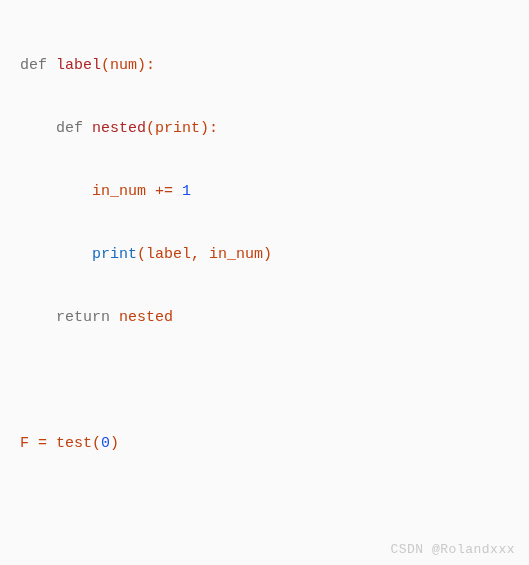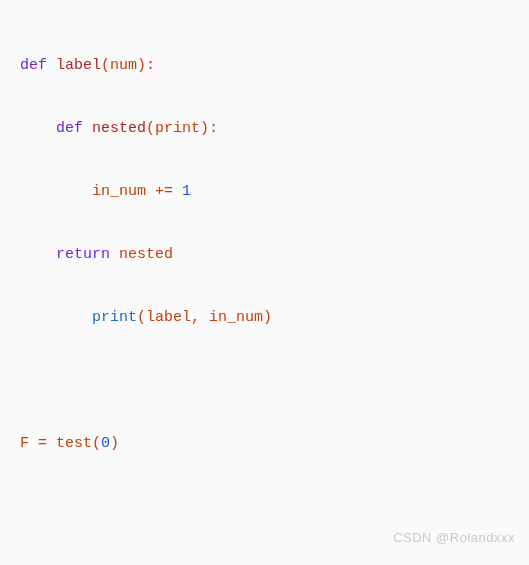--- a/index.html
+++ b/index.html
@@ -11,45 +11,45 @@
     font-size: 15px;
     padding: 18px 20px;
     position: relative;
     color: #333;
   }
   .code-block {
     line-height: 2.1;
     white-space: pre;
   }
   .line { display: block; }
-  .kw { color: #6d28d9; text-align: center; }
+  .kw { color: #737373; text-align: center; }
   .fn { color: #b02424; }
   .call { color: #176bc1; }
   .num { color: #1750eb; }
   .txt { color: #c2410c; }
   .watermark {
     position: absolute;
     right: 14px;
-    bottom: 20px;
+    bottom: 8px;
     color: #c9c9c9;
-    font-family: Liberation Sans, sans-serif;
+    font-family: Liberation Mono, monospace;
     font-size: 13px;
     letter-spacing: 0.5px;
     pointer-events: none;
   }
 </style>
 </head>
 <body>
 
 <div class="code-block">
 <span class="line"><span class="kw">def</span> <span class="fn">label</span><span class="txt">(num):</span></span>
 <span class="line"><span class="txt">    </span><span class="kw">def</span> <span class="fn">nested</span><span class="txt">(print):</span></span>
 <span class="line"><span class="txt">        in_num += </span><span class="num">1</span></span>
+<span class="line"><span class="txt">        </span><span class="call">print</span><span class="txt">(label, in_num)</span></span>
 <span class="line"><span class="txt">    </span><span class="kw">return</span><span class="txt"> nested</span></span>
-<span class="line"><span class="txt">        </span><span class="call">print</span><span class="txt">(label, in_num)</span></span>
 <span class="line"> </span>
 <span class="line"><span class="txt">F = test(</span><span class="num">0</span><span class="txt">)</span></span>
 
 
 
 
 
 
 
 </div>

